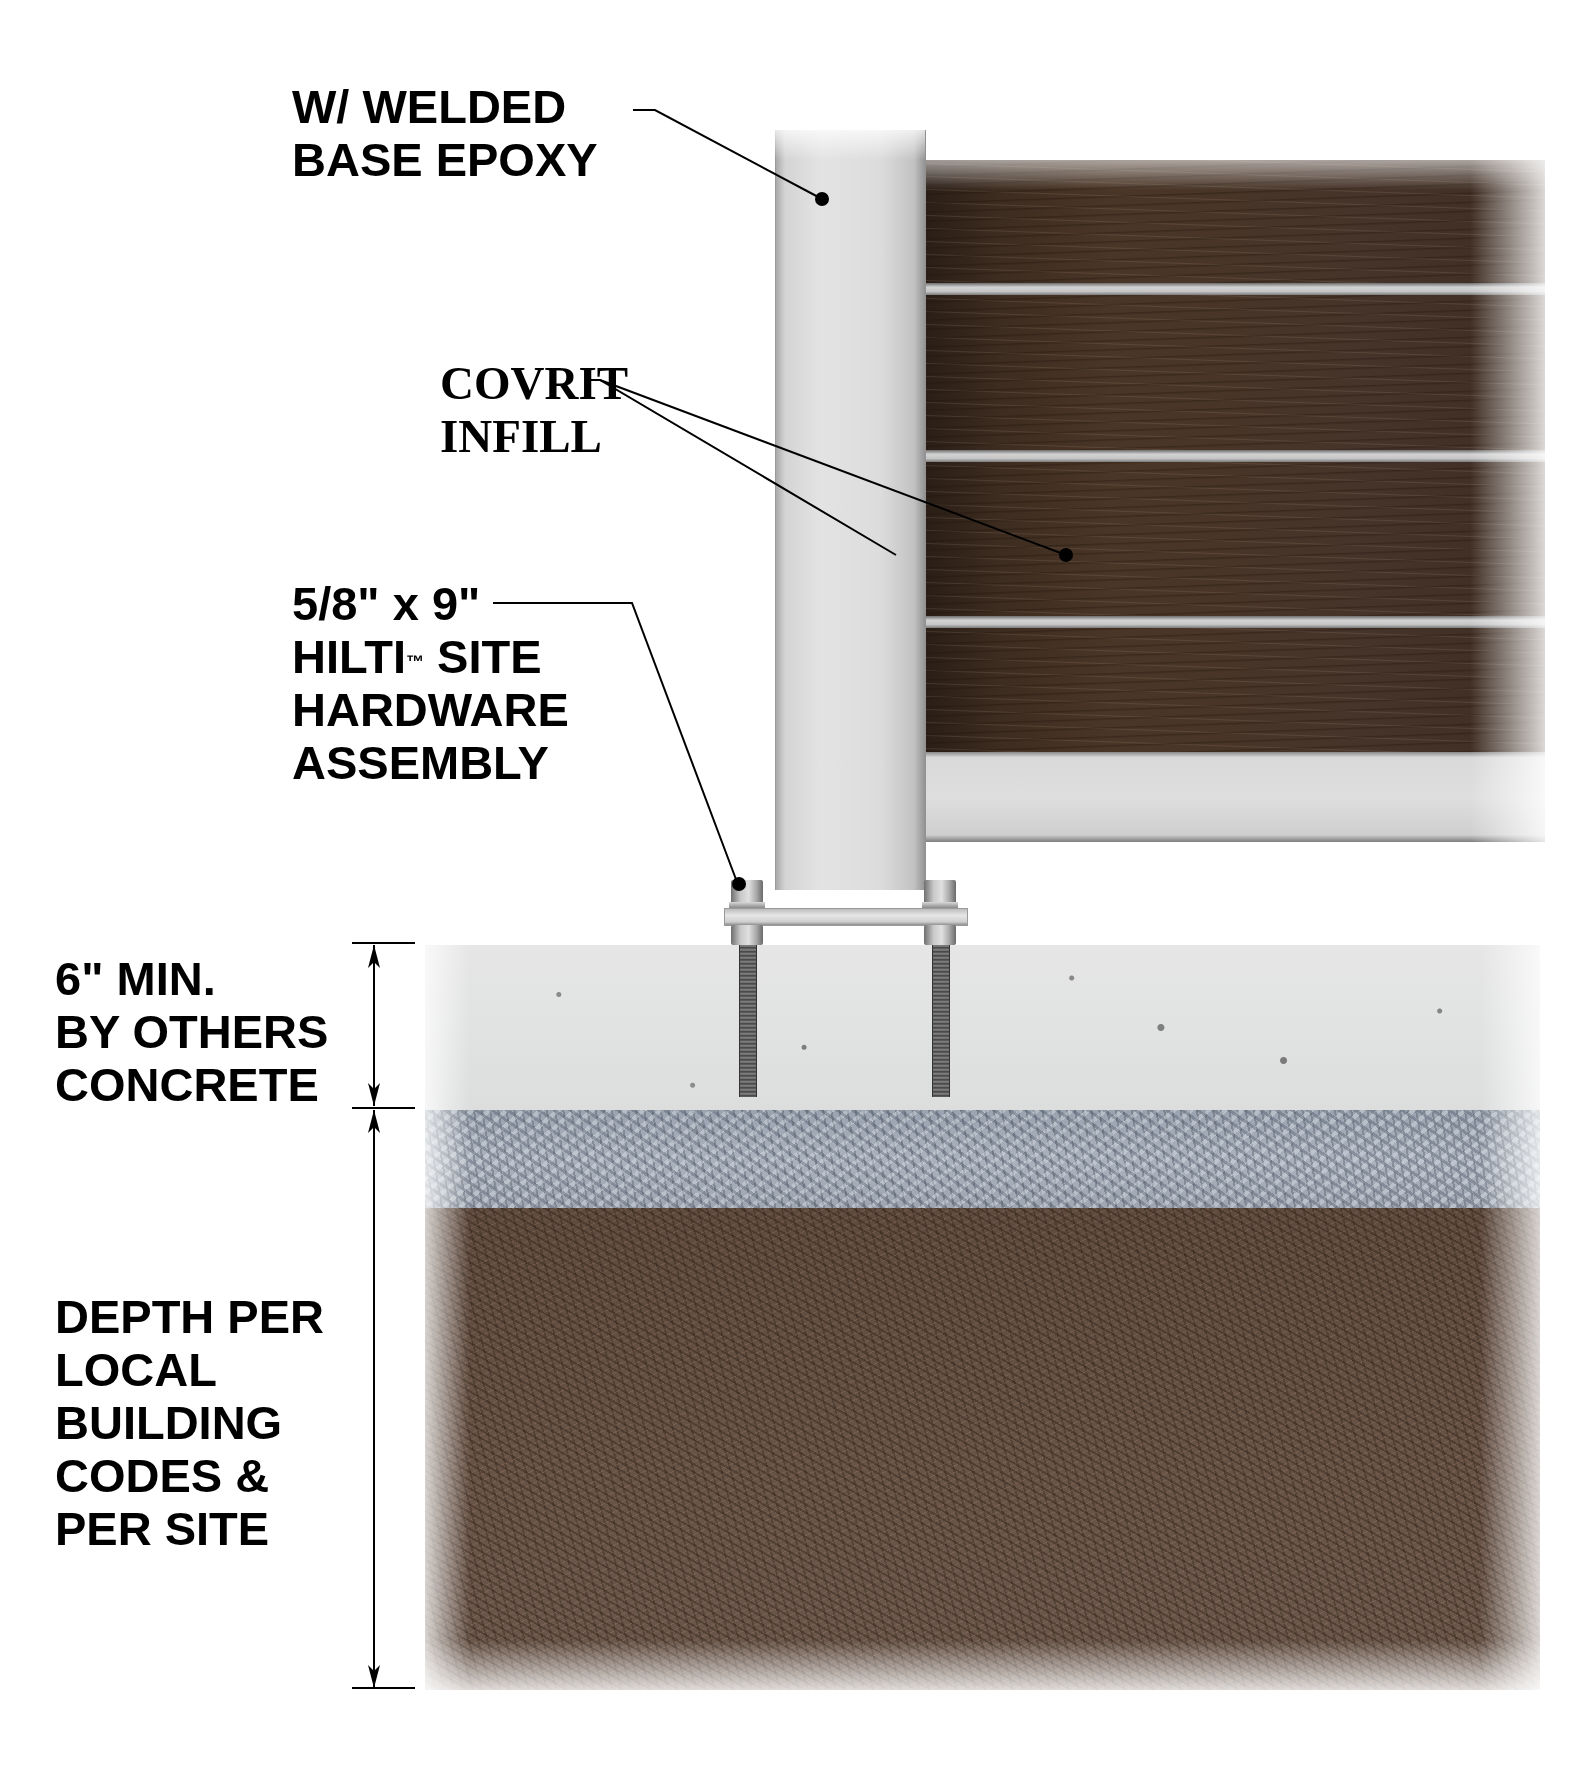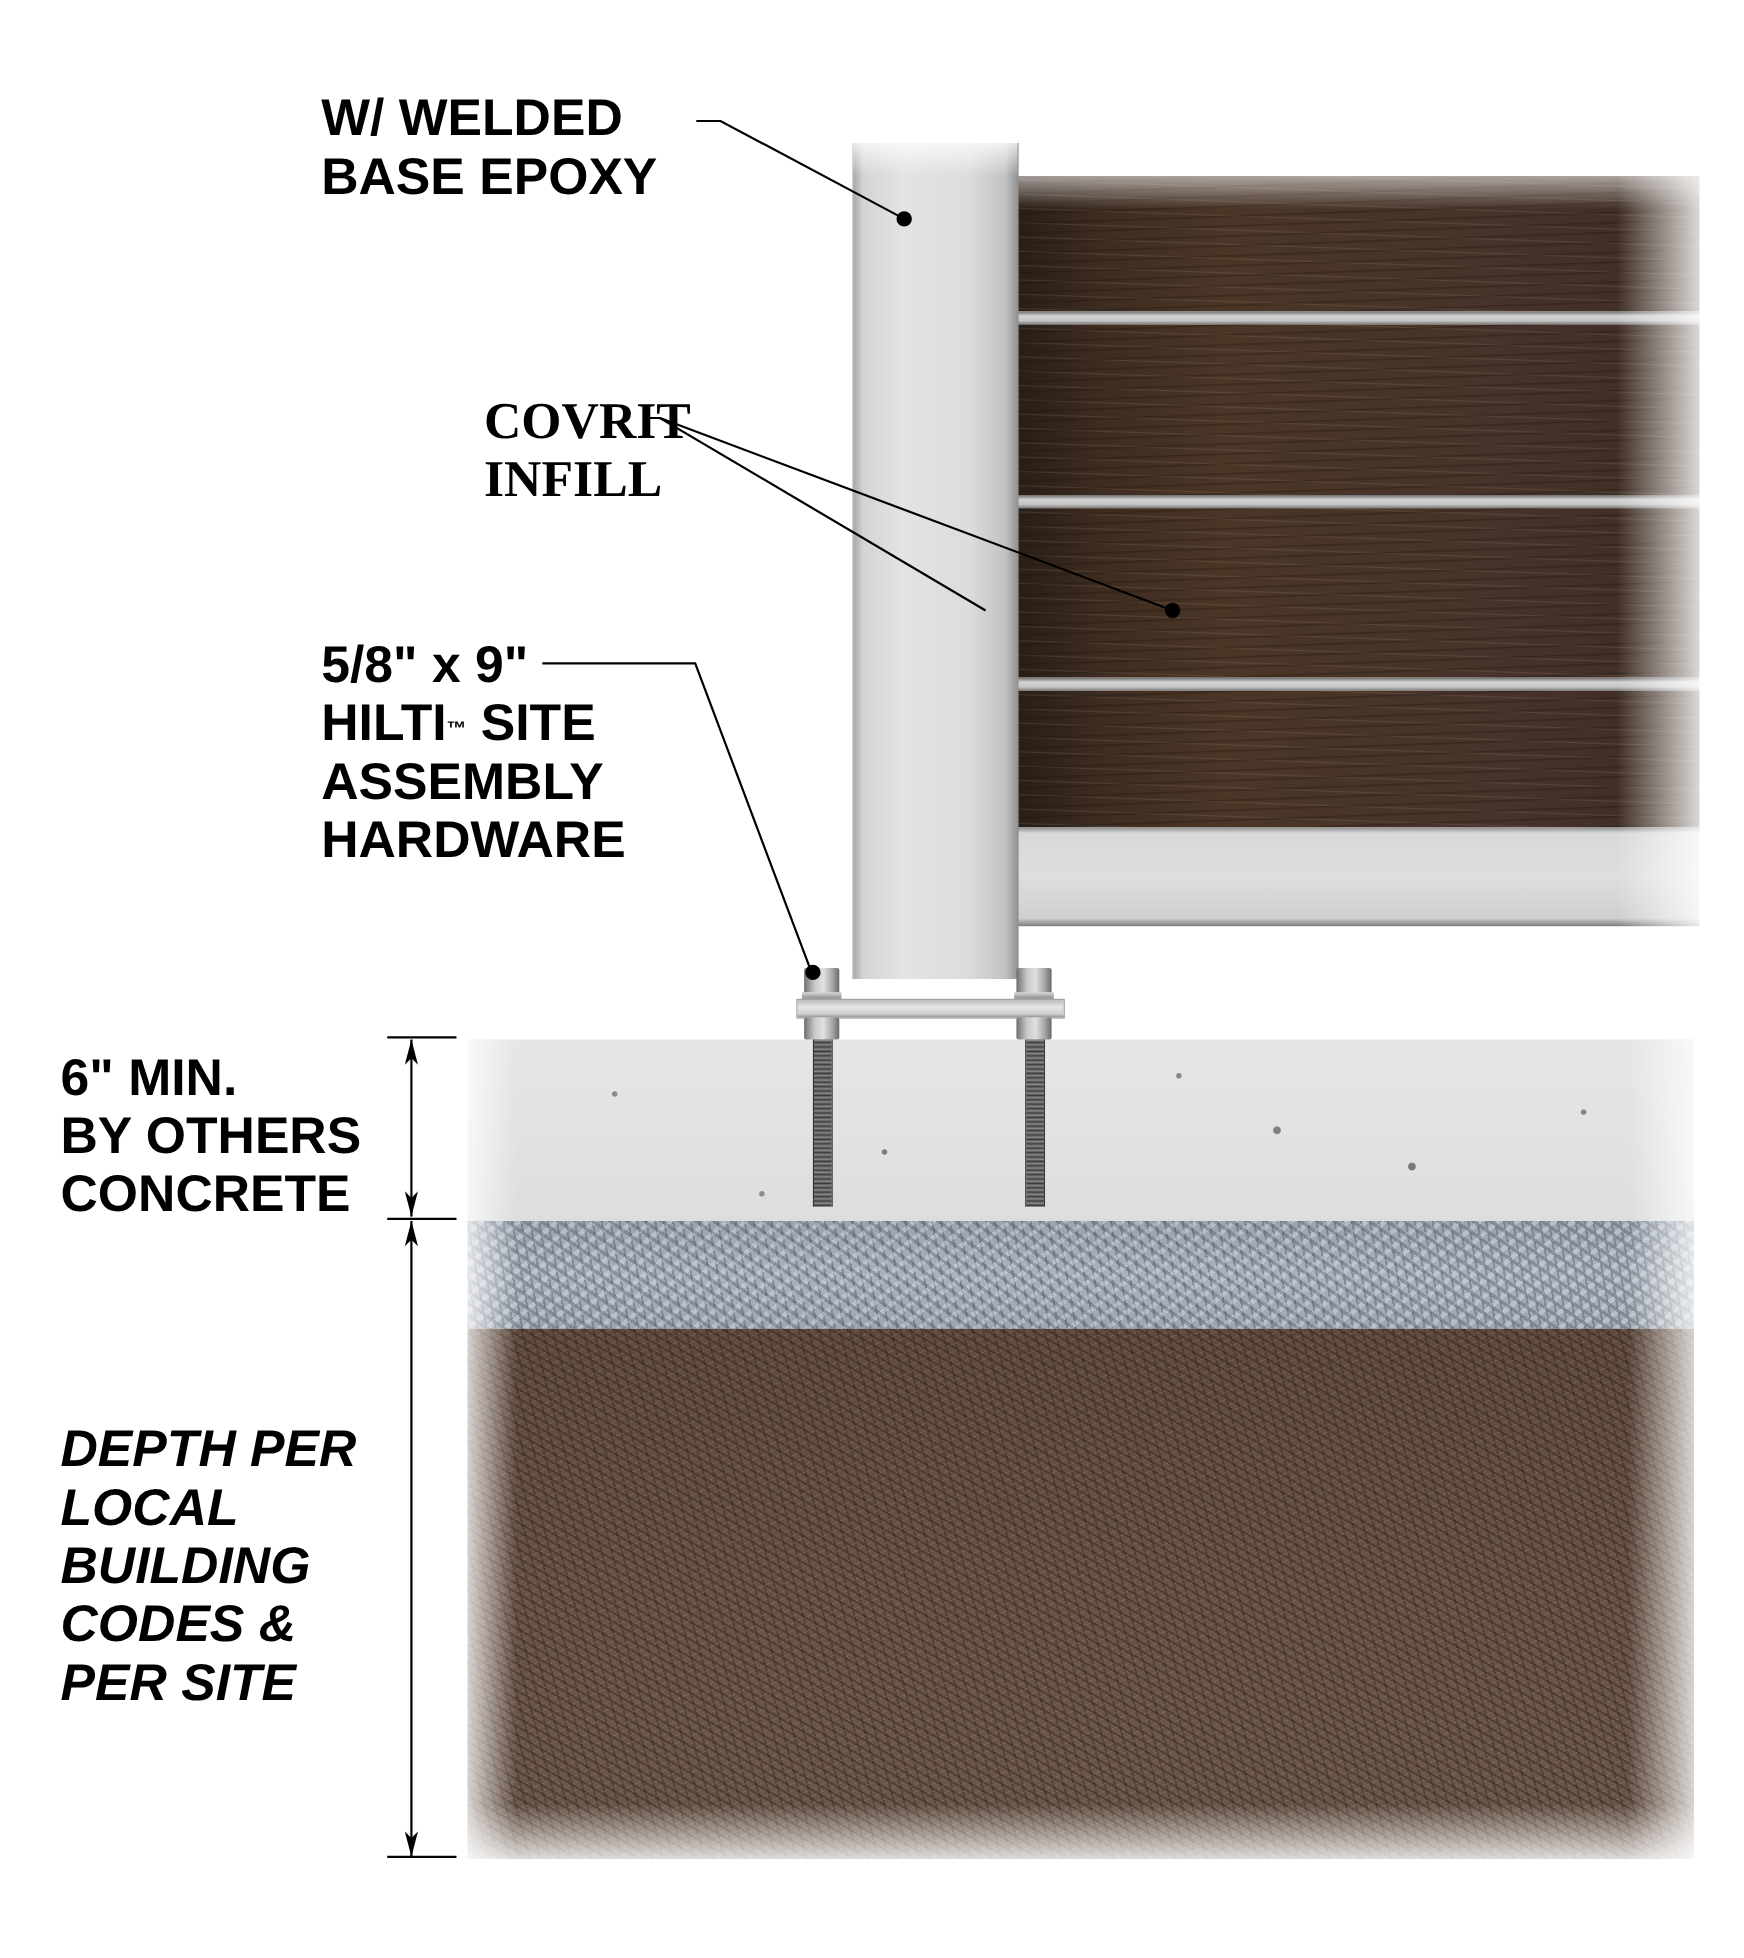--- a/index.html
+++ b/index.html
@@ -137,29 +137,29 @@
 </div>
 
 <div class="label" style="left:440px; top:357px;font-family:Liberation Serif, serif;">
   <div>COVRIT</div>
   <div>INFILL</div>
 </div>
 
 <div class="label" style="left:292px; top:577px;">
   <div>5/8" x 9"</div>
   <div><span>HILTI</span><span class="tm">™</span><span> SITE</span></div>
+  <div>HARDWARE</div>
   <div>ASSEMBLY</div>
-  <div>HARDWARE</div>
 </div>
 
 <div class="label" style="left:55px; top:952px;">
   <div>6" MIN.</div>
   <div>BY OTHERS</div>
   <div>CONCRETE</div>
 </div>
 
-<div class="label" style="left:55px; top:1290px;font-style:italic;">
+<div class="label" style="left:55px; top:1290px;">
   <div>DEPTH PER</div>
   <div>LOCAL</div>
   <div>BUILDING</div>
   <div>CODES &amp;</div>
   <div>PER SITE</div>
 </div>
 
 </body></html>

